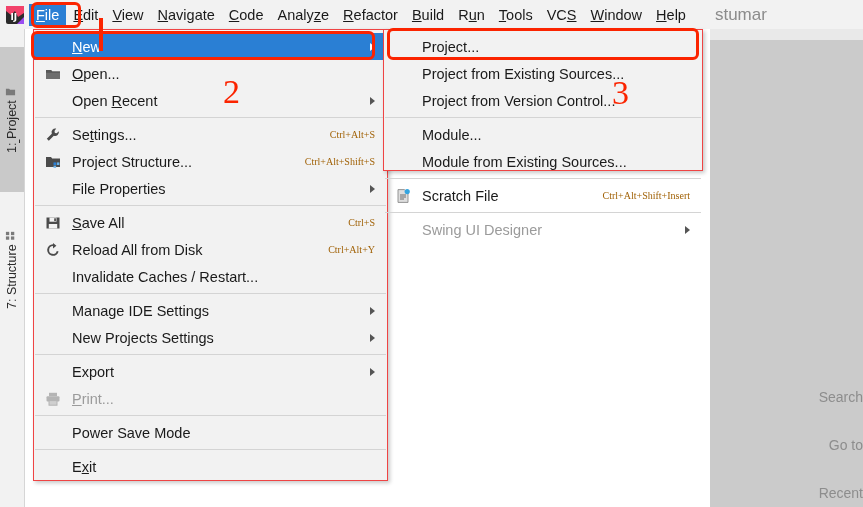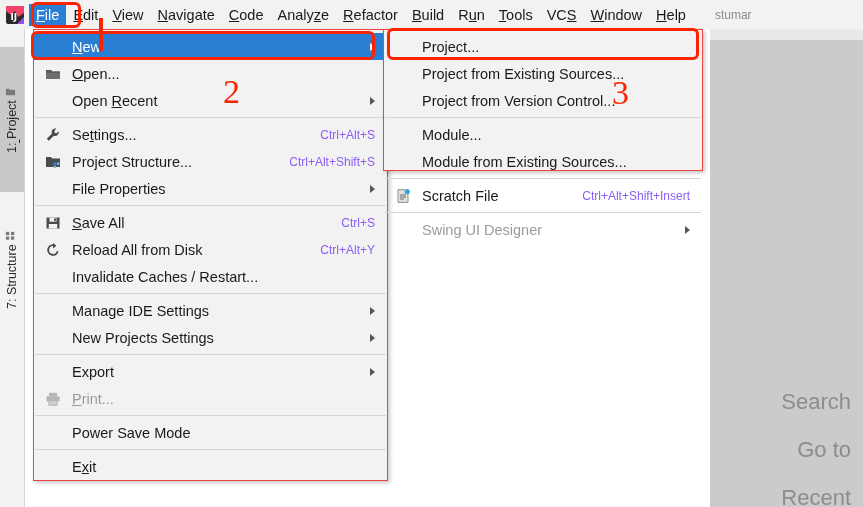--- a/index.html
+++ b/index.html
@@ -39,21 +39,21 @@
     white-space: nowrap;
     line-height: 18px;
   }
   .menubar-item.active {
     background: #2a7fd4;
     color: #ffffff;
   }
   .menubar-item u { text-decoration: underline; }
   .menubar-user {
     margin-left: 22px;
-    font-size: 12px;
+    font-size: 17px;
     color: #8c8c8c;
     white-space: nowrap;
     overflow: hidden;
   }
 
   
   .workarea {
     position: absolute;
     left: 0; top: 29px;
     width: 863px; height: 478px;
@@ -106,22 +106,22 @@
     position: absolute;
     left: 32px; top: 12px;
     font-size: 13.5px;
     font-weight: bold;
     color: #1a1a1a;
     white-space: nowrap;
   }
 
   .editor-hint {
     position: absolute;
-    right: 12px;
-    font-size: 22px;
+    right: 0;
+    font-size: 14px;
     color: #8d8d8d;
     white-space: nowrap;
     text-align: right;
   }
 
   
   .menu-popup {
     position: absolute;
     background: #f2f2f2;
     border: 1px solid #ef4444;
@@ -152,23 +152,24 @@
     box-sizing: border-box;
   }
   .menu-item.highlight {
     background: #2a7fd4;
     color: #ffffff;
   }
   .menu-item.disabled { color: #9b9b9b; }
   .menu-item u { text-decoration: underline; }
   .menu-item .shortcut {
     margin-left: auto;
-    color: #8b5cf6;
-    font-size: 12px;
+    color: #a16207;
+    font-size: 10px;
     padding-left: 22px;
+    font-family: Liberation Serif, serif;
   }
   .menu-item .arrow {
     margin-left: auto;
     width: 0; height: 0;
     border-left: 5px solid #555;
     border-top: 4px solid transparent;
     border-bottom: 4px solid transparent;
     padding-left: 0;
   }
   .menu-item.highlight .arrow { border-left-color: #ffffff; }

